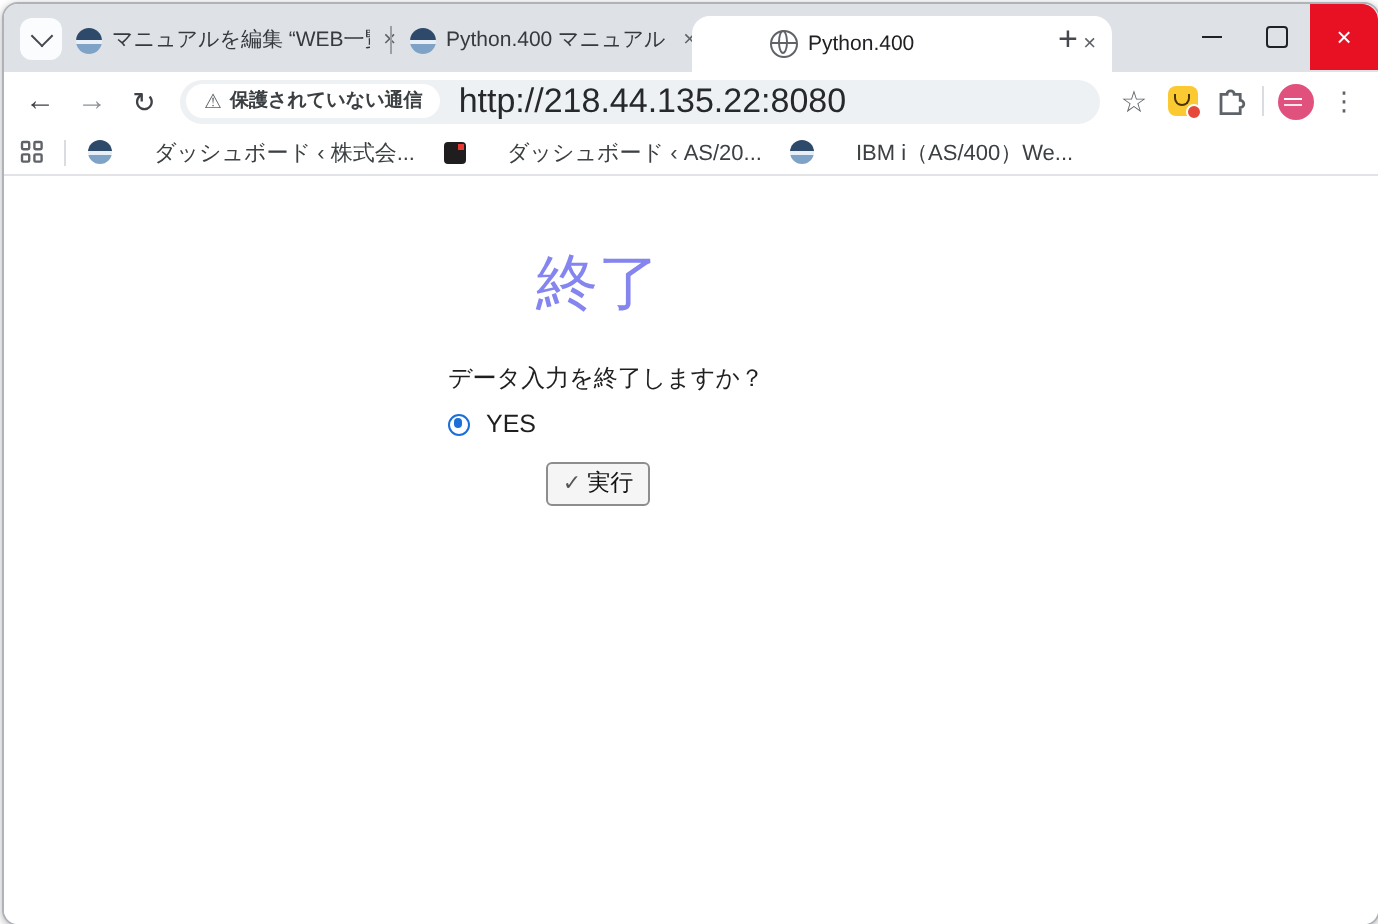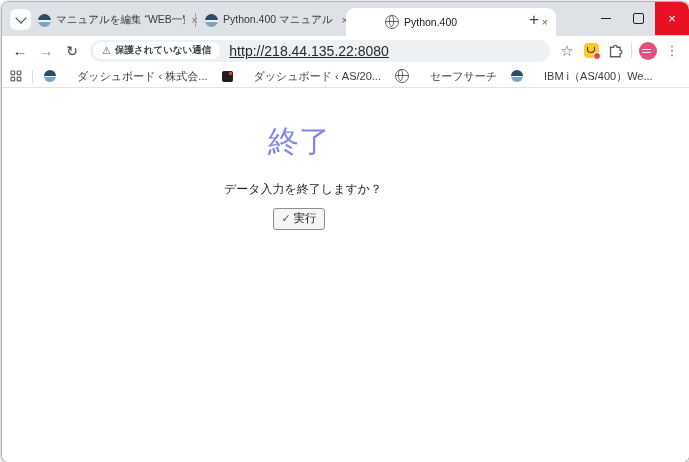--- a/index.html
+++ b/index.html
@@ -39,21 +39,21 @@
   .toolbar{height:29px;background:#fff;display:flex;align-items:center;padding:0 5px;}
   .navbtn{width:26px;height:26px;display:flex;align-items:center;justify-content:center;
           font-size:15px;color:#3e4145;flex:none;}
   .fwd{color:#8e9398;}
   .reload{font-size:14px;}
   .omnibox{flex:1;height:22px;border-radius:12px;background:#eef1f4;display:flex;align-items:center;
            padding:0 10px 0 3px;margin:0 5px;overflow:hidden;}
   .chip{height:17px;border-radius:9px;background:#fff;display:flex;align-items:center;gap:4px;
         padding:0 9px;font-size:9.5px;font-weight:bold;color:#3c4043;flex:none;}
   .warn{font-size:10px;font-weight:normal;color:#5f6368;}
-  .url{margin-left:9px;font-size:14px;color:#26282c;white-space:nowrap;text-decoration:underline;}
+  .url{margin-left:9px;font-size:17px;color:#26282c;white-space:nowrap;}
   .tbicon{width:24px;height:24px;display:flex;align-items:center;justify-content:center;flex:none;}
   .star{font-size:15px;color:#5f6368;}
   .exty{width:15px;height:15px;border-radius:4px;background:#fbca32;position:relative;}
   .exty::before{content:"";position:absolute;left:3.5px;top:4px;width:8px;height:6px;
                 border:1.6px solid #4a3406;border-top:none;border-radius:0 0 7px 7px;box-sizing:border-box;}
   .exty::after{content:"";position:absolute;right:-2px;bottom:-2px;width:6px;height:6px;
                border-radius:50%;background:#e5493a;border:1px solid #fff;}
   .puz{display:block;}
   .tb-div{width:1px;height:15px;background:#dadce0;margin:0 4px;flex:none;}
   .avatar{width:18px;height:18px;border-radius:50%;background:#e0517e;position:relative;overflow:hidden;}
@@ -171,35 +171,35 @@
 
     <div class="bm">
       <span class="bmfav"></span>
       <span>ダッシュボード ‹ 株式会...</span>
     </div>
     <div class="bm">
       <span class="bmdark"></span>
       <span>ダッシュボード ‹ AS/20...</span>
     </div>
     <div class="bm">
-      <span class="globe"></span>
-      <span>セーフサーチ</span>
-    </div>
-    <div class="bm">
       <span class="bmfav"></span>
       <span>IBM i（AS/400）We...</span>
     </div>
 
   </div>
 
   <div class="content">
     <div class="pagewrap">
       <h1 class="heading">終了</h1>
       <p class="question">データ入力を終了しますか？</p>
 
+      <div class="radio-row">
+        <span class="radio sel"></span>
+        <span>YES</span>
+      </div>
 
       <div class="btn-row">
         <button class="exec-btn">
           <span class="chk">✓</span>
           <span>実行</span>
         </button>
       </div>
     </div>
   </div>
 

